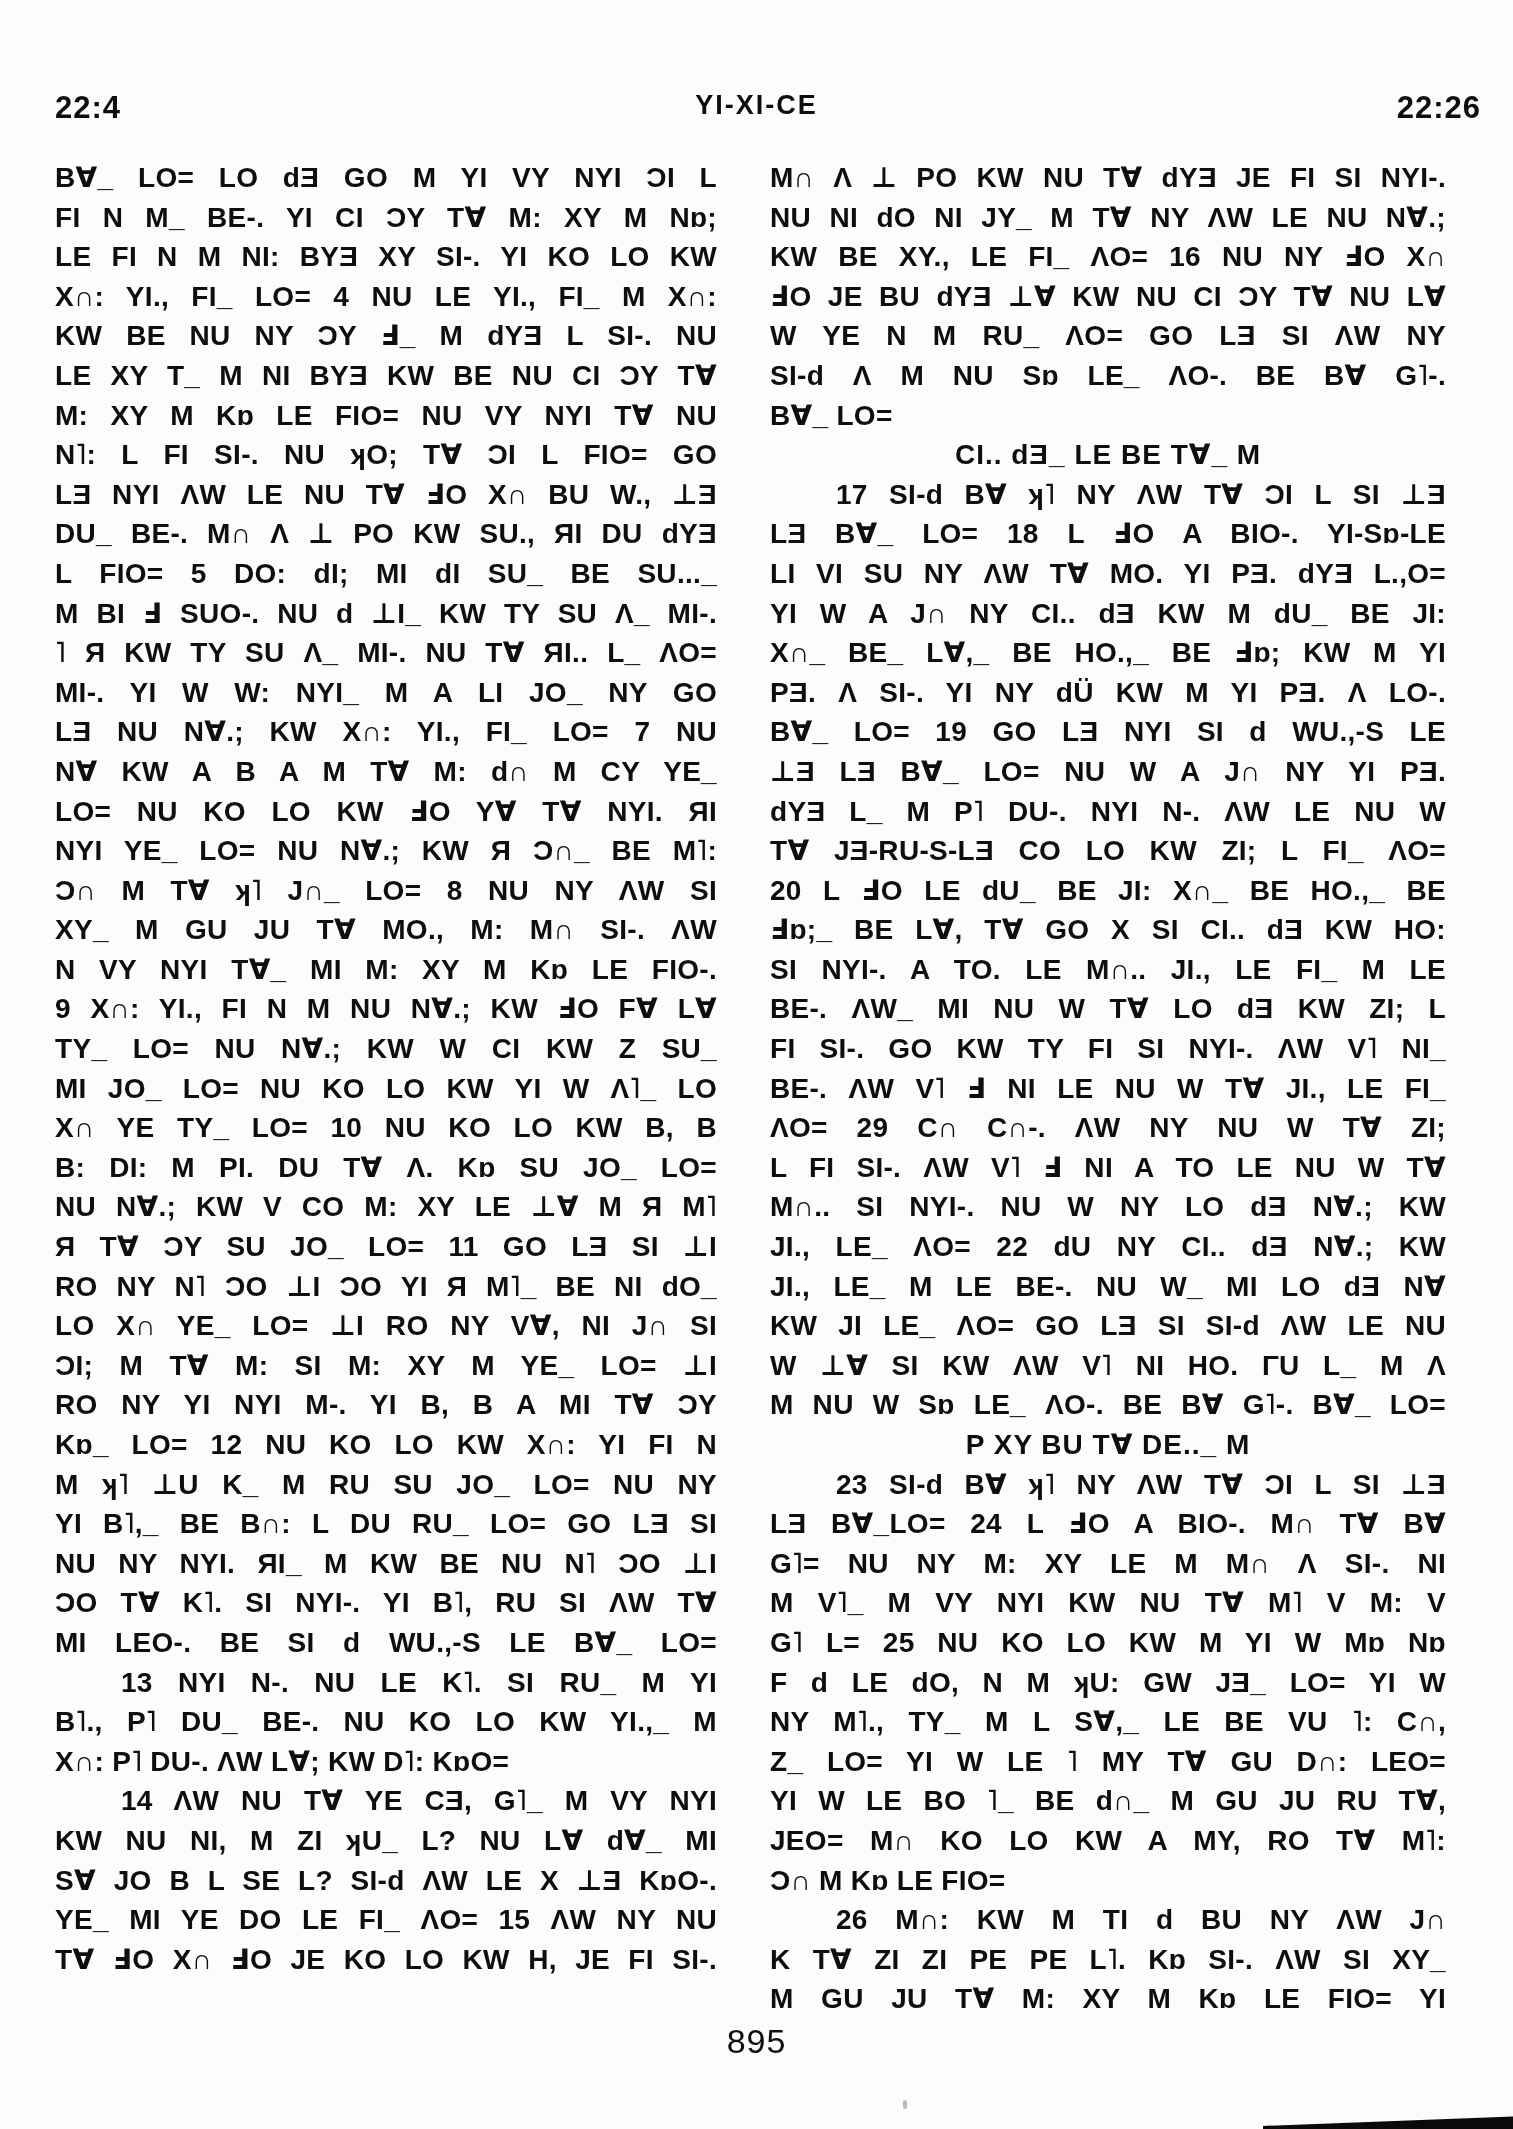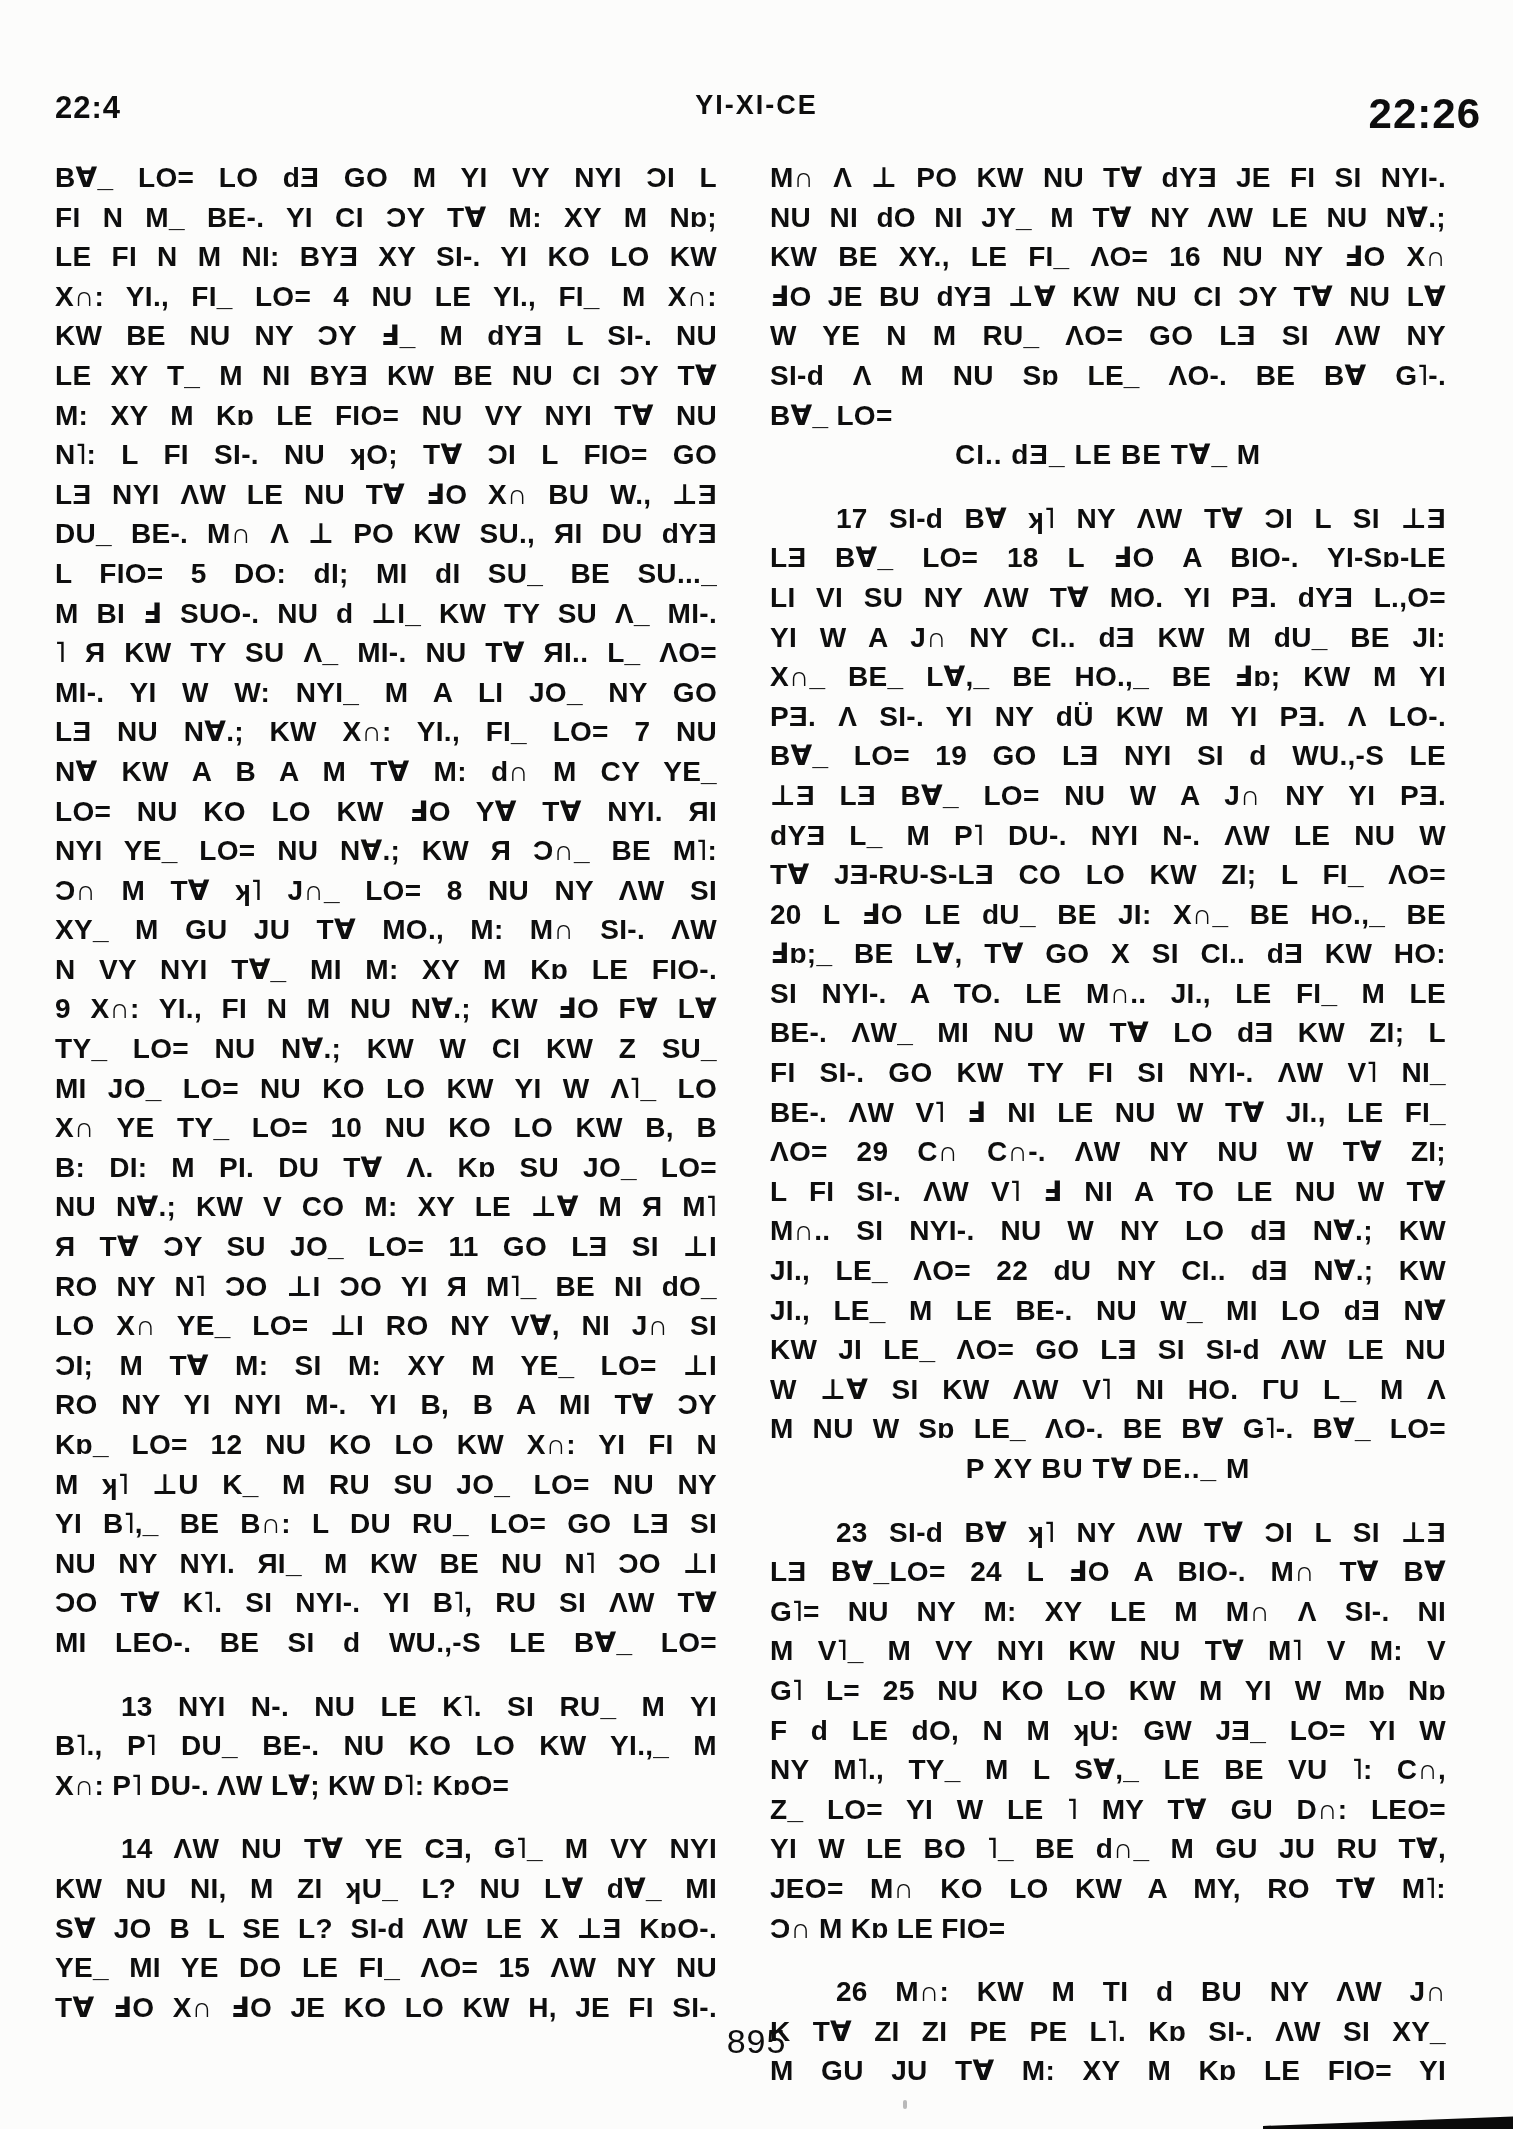--- a/index.html
+++ b/index.html
@@ -6,32 +6,32 @@
   body{
     width:1513px;height:2129px;position:relative;
     background:#fcfcfb;color:#0e0e0e;
     font-family:"Liberation Sans","DejaVu Sans",sans-serif;
     overflow:hidden;
     -webkit-font-smoothing:antialiased;
   }
   .header{position:absolute;top:90px;left:0;width:1513px;height:40px;}
   .ref-left{position:absolute;left:55px;top:0;font-size:31px;font-weight:bold;letter-spacing:1px;}
   .book-title{position:absolute;left:0;width:1513px;top:0;text-align:center;font-size:27px;font-weight:bold;letter-spacing:2px;}
-  .ref-right{position:absolute;right:32px;top:0;font-size:42px;font-weight:bold;letter-spacing:1px;}
+  .ref-right{position:absolute;right:32px;top:0;font-size:31px;font-weight:bold;letter-spacing:1px;}
   .col{position:absolute;top:158px;}
   .col-left{left:55px;width:662px;}
   .col-right{left:770px;width:676px;}
   .line{
     height:39.6px;line-height:39.6px;
     font-size:28px;font-weight:bold;
     white-space:normal;overflow:hidden;
     letter-spacing:0.3px;
   }
   .line.j{text-align:justify;text-align-last:justify;}
-  .line.i{text-align:justify;text-align-last:justify;padding-left:66px;margin-top:24px;}
+  .line.i{text-align:justify;text-align-last:justify;padding-left:66px;}
   .line.l{text-align:left;}
   .line.c{text-align:center;letter-spacing:1px;}
   .page-number{
     position:absolute;top:2022px;left:0;width:1513px;
     text-align:center;font-size:34px;font-weight:normal;letter-spacing:1px;
   }
   .scan-wedge{
     position:absolute;right:0;bottom:0;width:250px;height:14px;
     background:#0a0a0a;
     clip-path:polygon(0 78%,100% 10%,100% 100%,0 100%);

